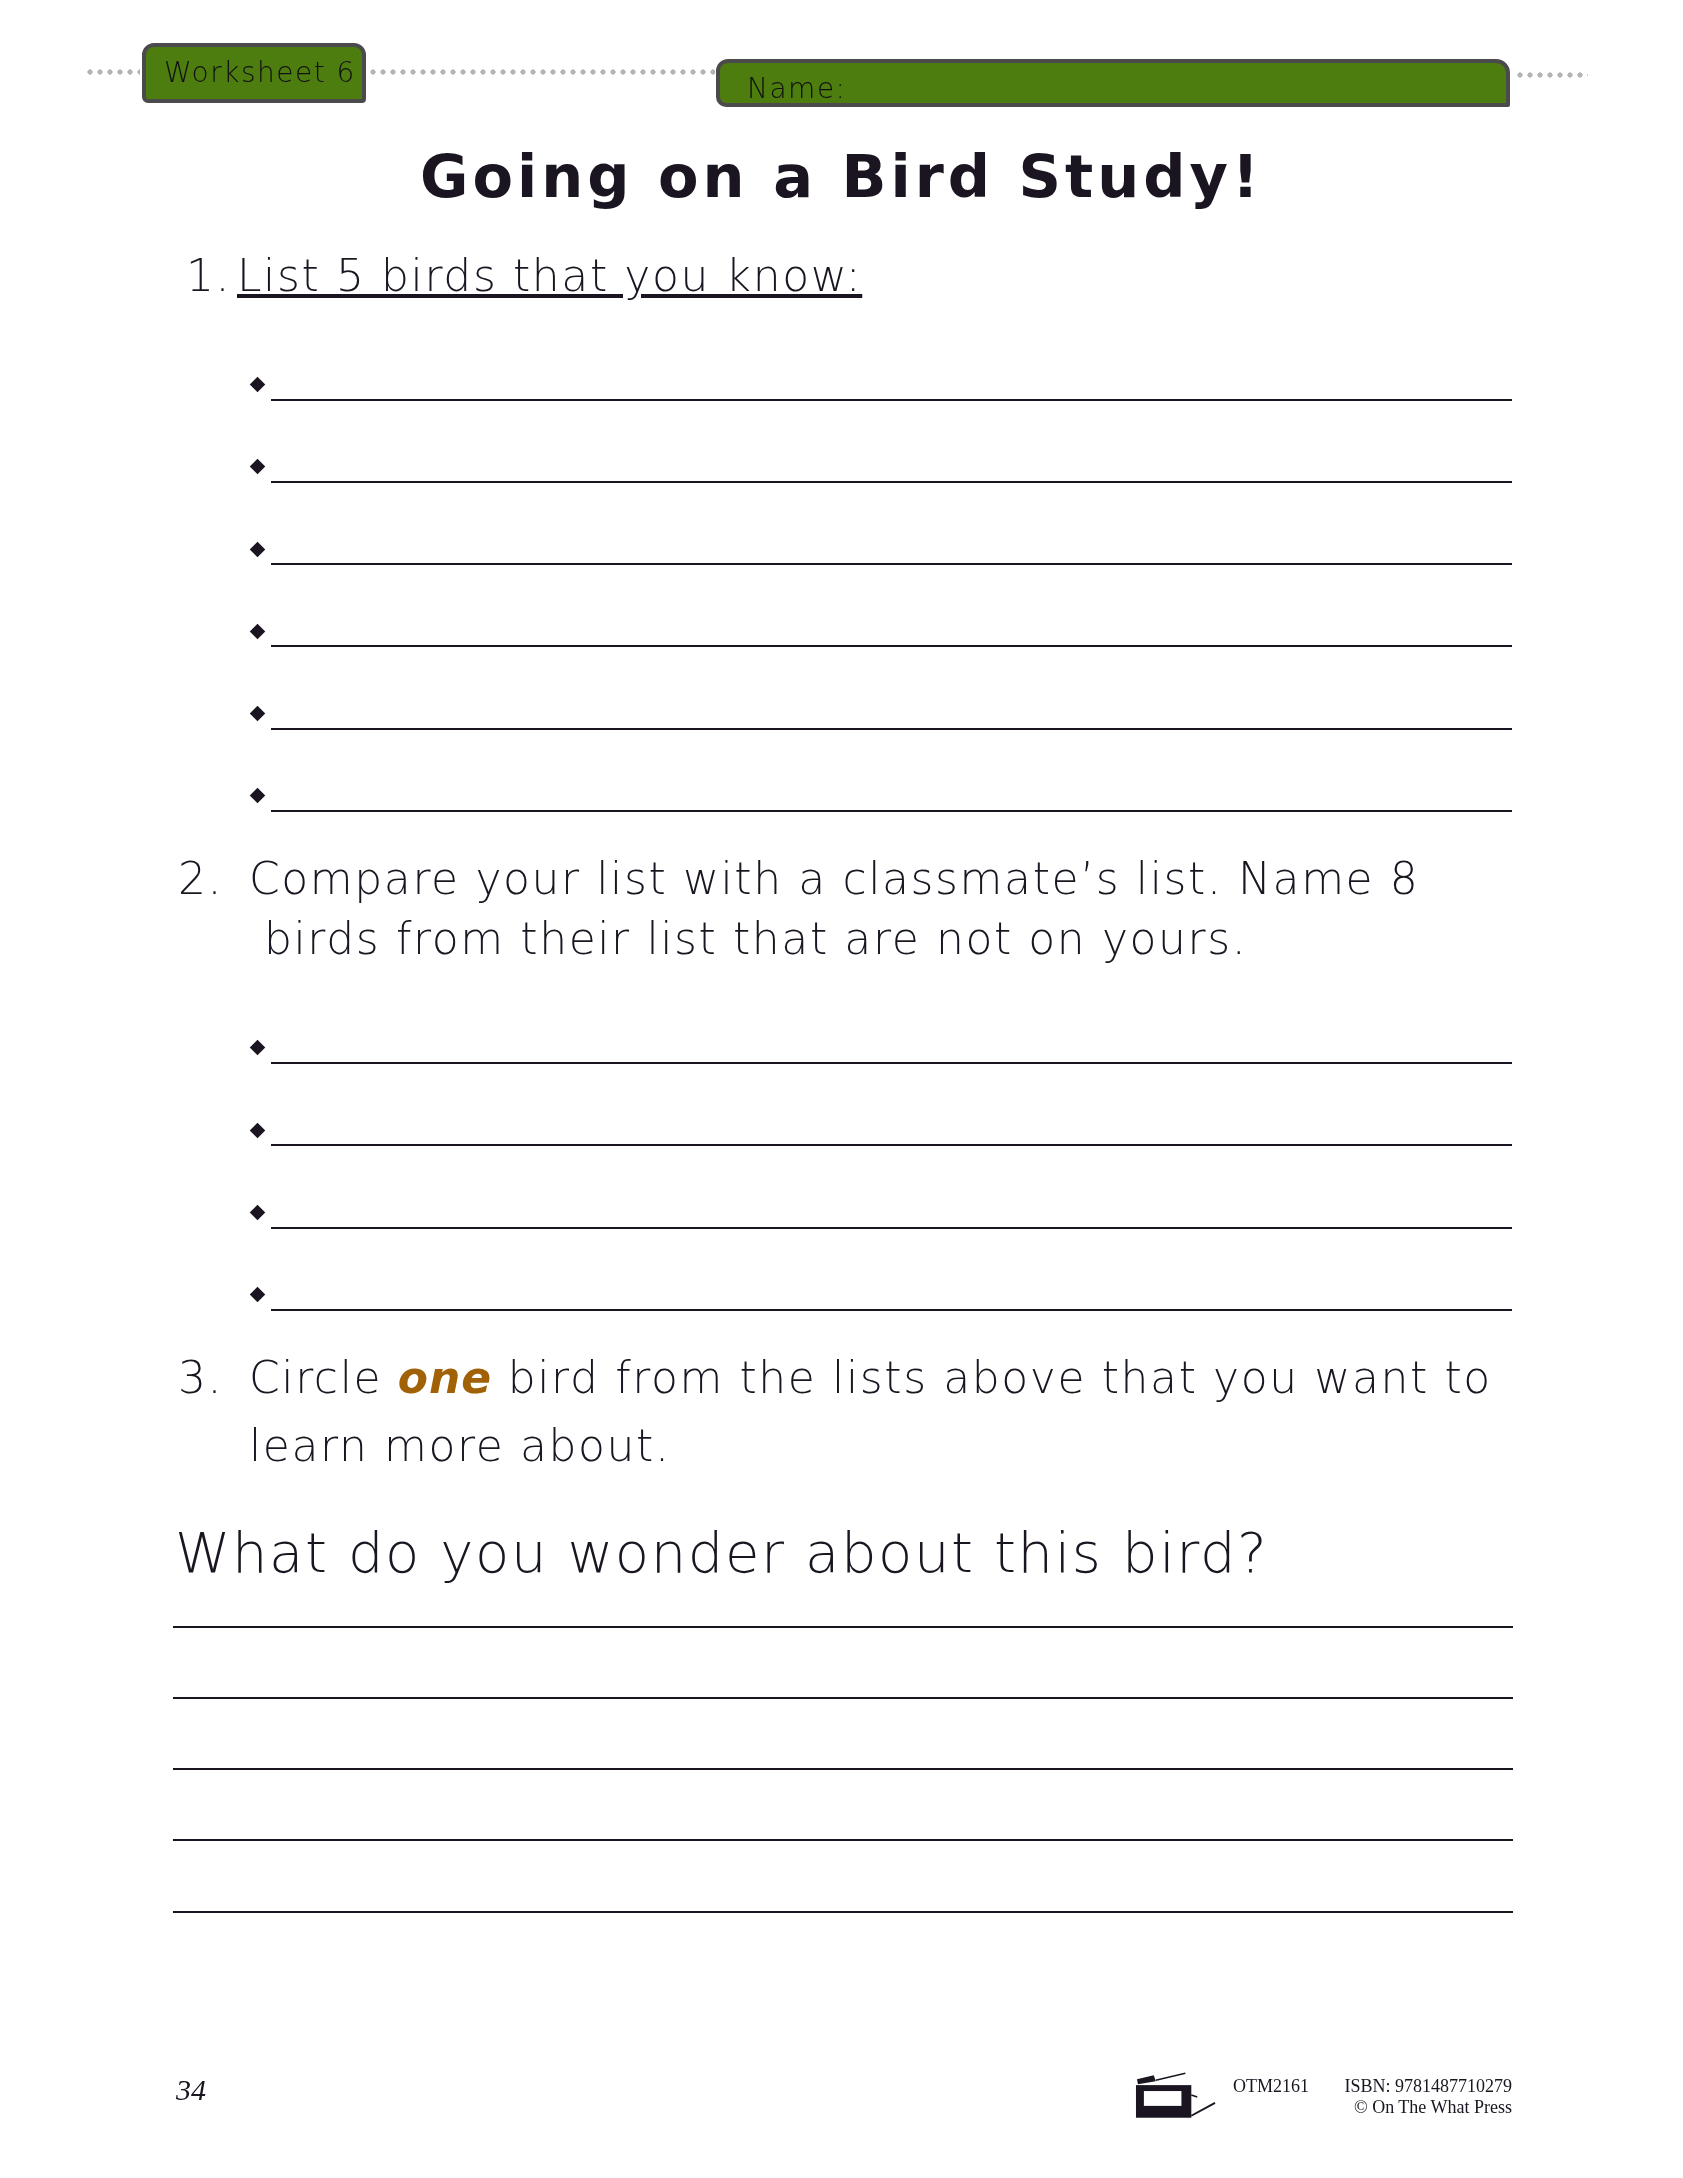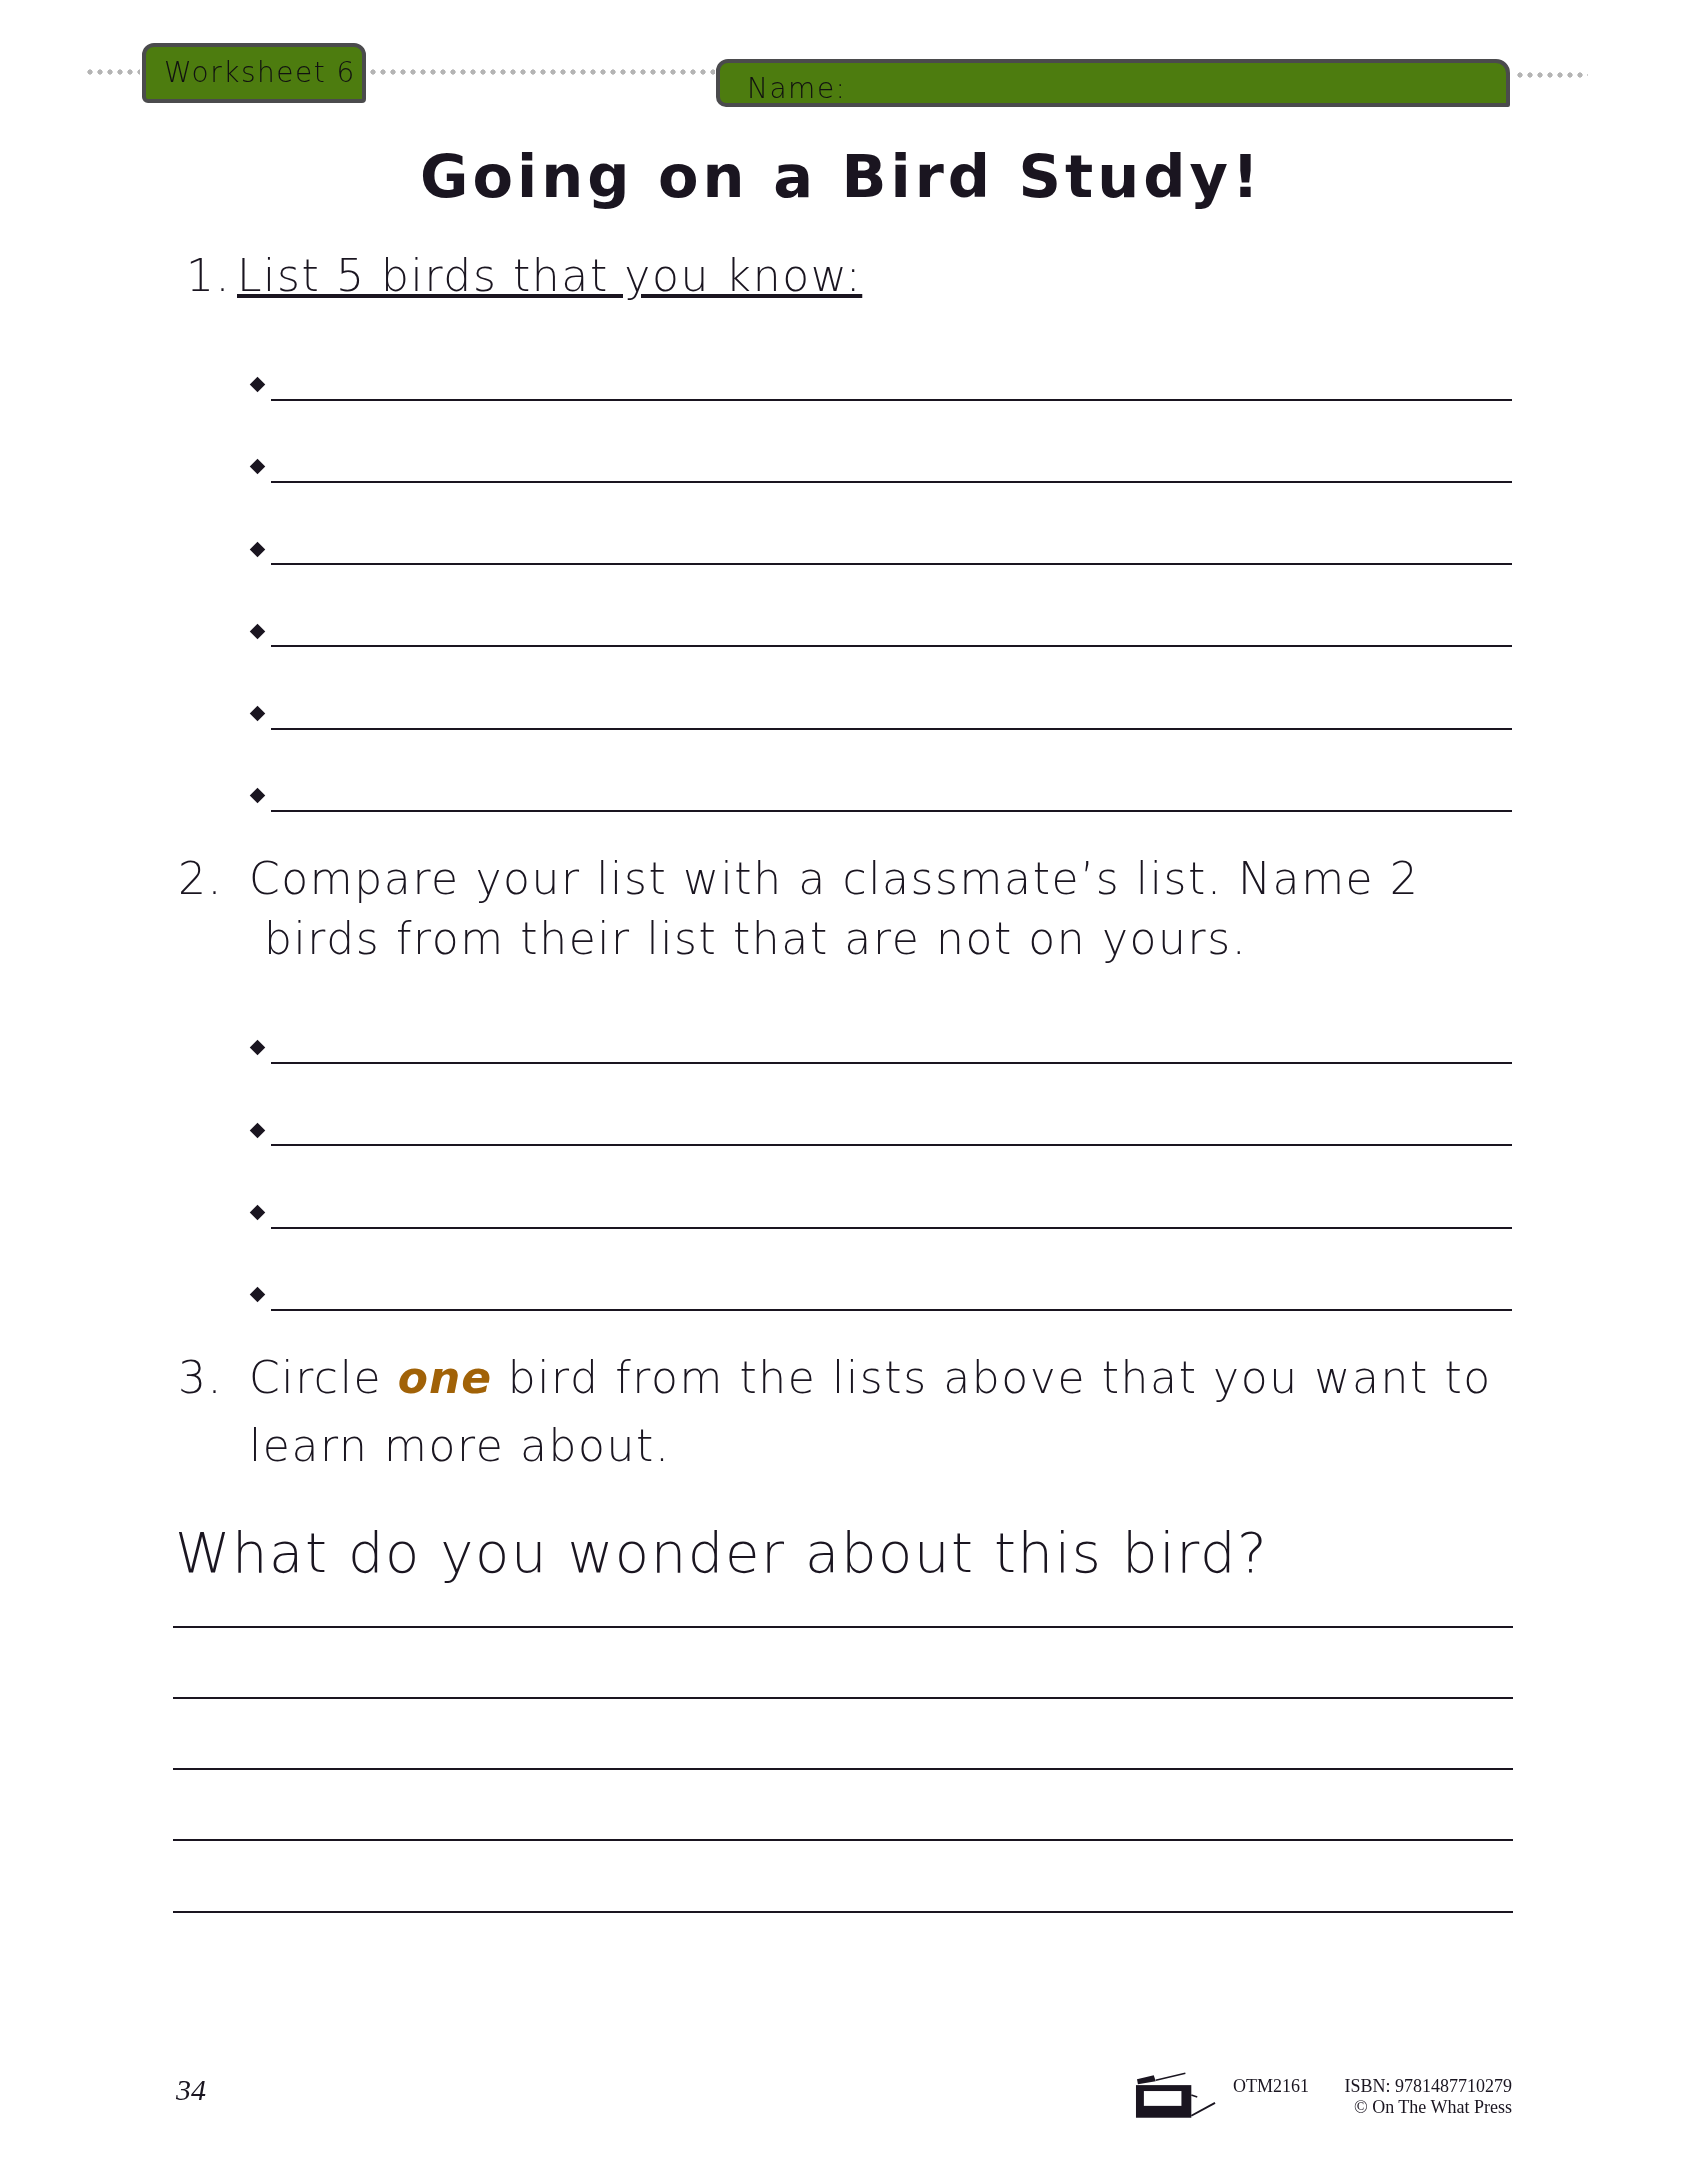--- a/index.html
+++ b/index.html
@@ -81,21 +81,21 @@
     <div class="wline" style="left: 271px; top: 645px; width: 1241px;"></div>
     <div class="bullet" style="left: 252px; top: 708px;"></div>
     <input class="answer-field" style="left: 273px; top: 686px; width: 1238px; height: 40px;">
     <div class="wline" style="left: 271px; top: 728px; width: 1241px;"></div>
     <div class="bullet" style="left: 252px; top: 790px;"></div>
     <input class="answer-field" style="left: 273px; top: 768px; width: 1238px; height: 40px;">
     <div class="wline" style="left: 271px; top: 810px; width: 1241px;"></div>
   </div>
 
 <div class="abs qnum" style="left:178px; top:849px;">2.</div>
-<div class="abs qtext" style="left:249px; top:849px;">Compare your list with a classmate’s list. Name 2</div>
+<div class="abs qtext" style="left:249px; top:849px;">Compare your list with a classmate’s list. Name 8</div>
 <div class="abs qtext" style="left:264px; top:909px;">birds from their list that are not on yours.</div>
 
 <div id="q2-lines">
     <div class="bullet" style="left: 252px; top: 1042px;"></div>
     <input class="answer-field" style="left: 273px; top: 1021px; width: 1238px; height: 40px;">
     <div class="wline" style="left: 271px; top: 1062px; width: 1241px;"></div>
     <div class="bullet" style="left: 252px; top: 1125px;"></div>
     <input class="answer-field" style="left: 273px; top: 1103px; width: 1238px; height: 40px;">
     <div class="wline" style="left: 271px; top: 1144px; width: 1241px;"></div>
     <div class="bullet" style="left: 252px; top: 1207px;"></div>

